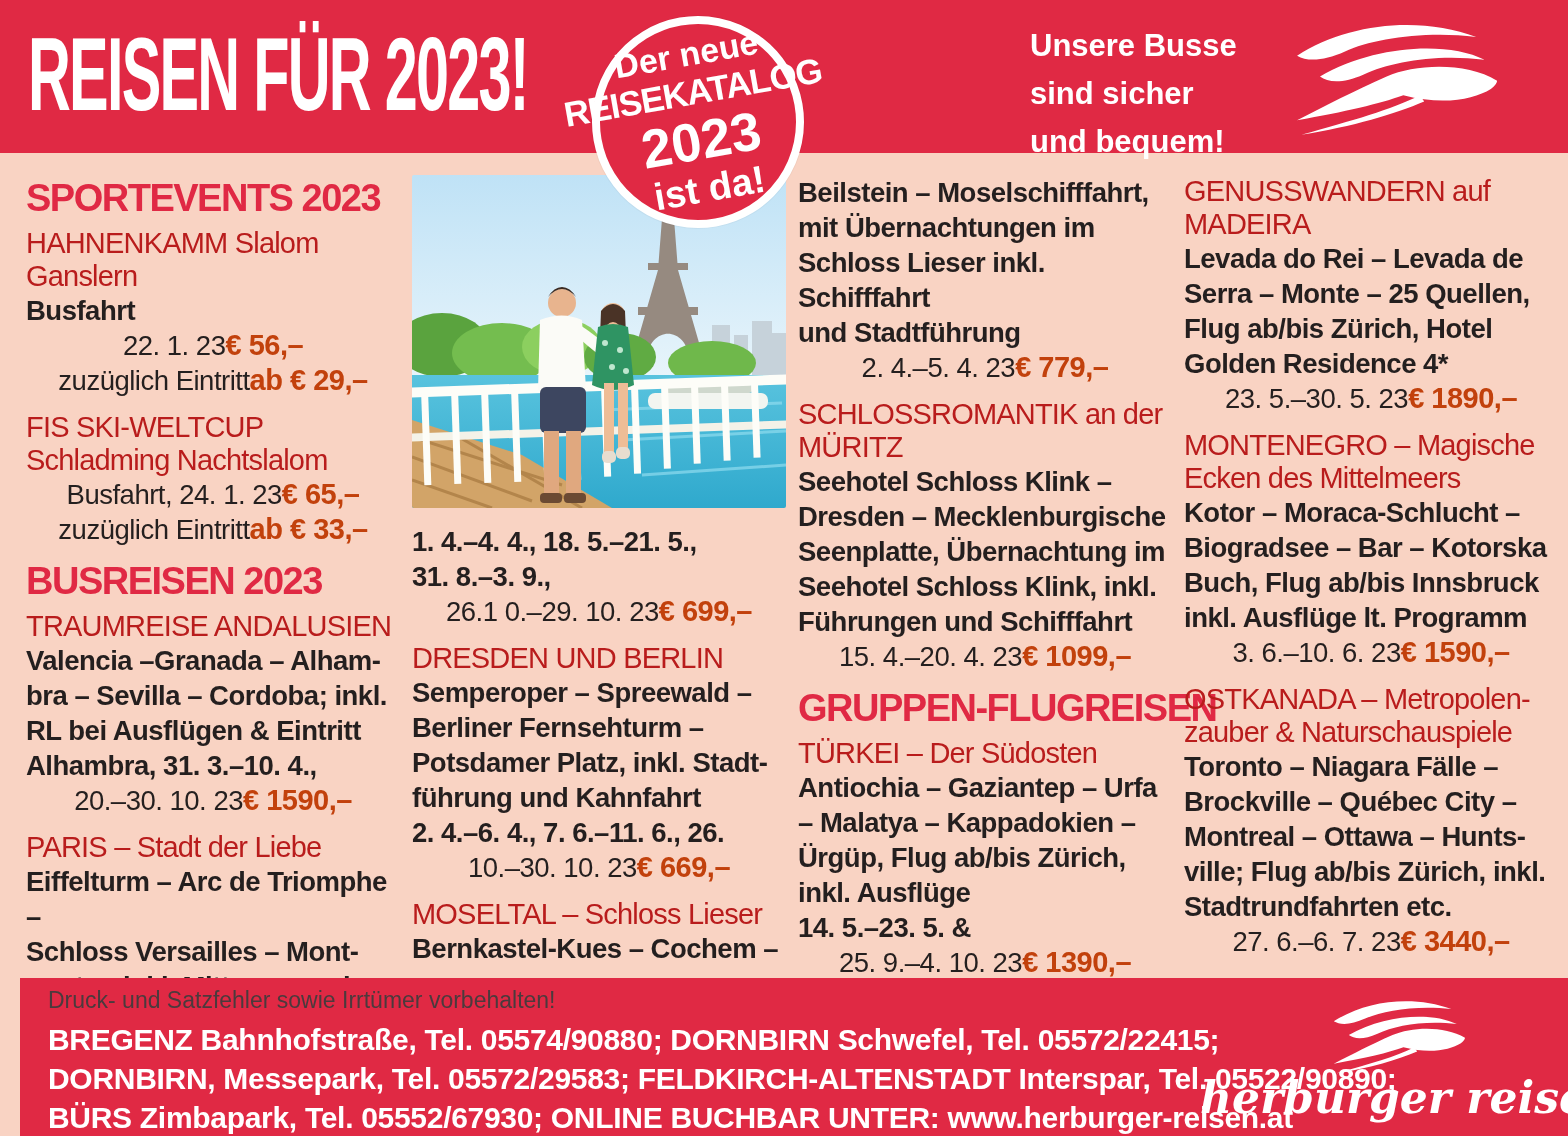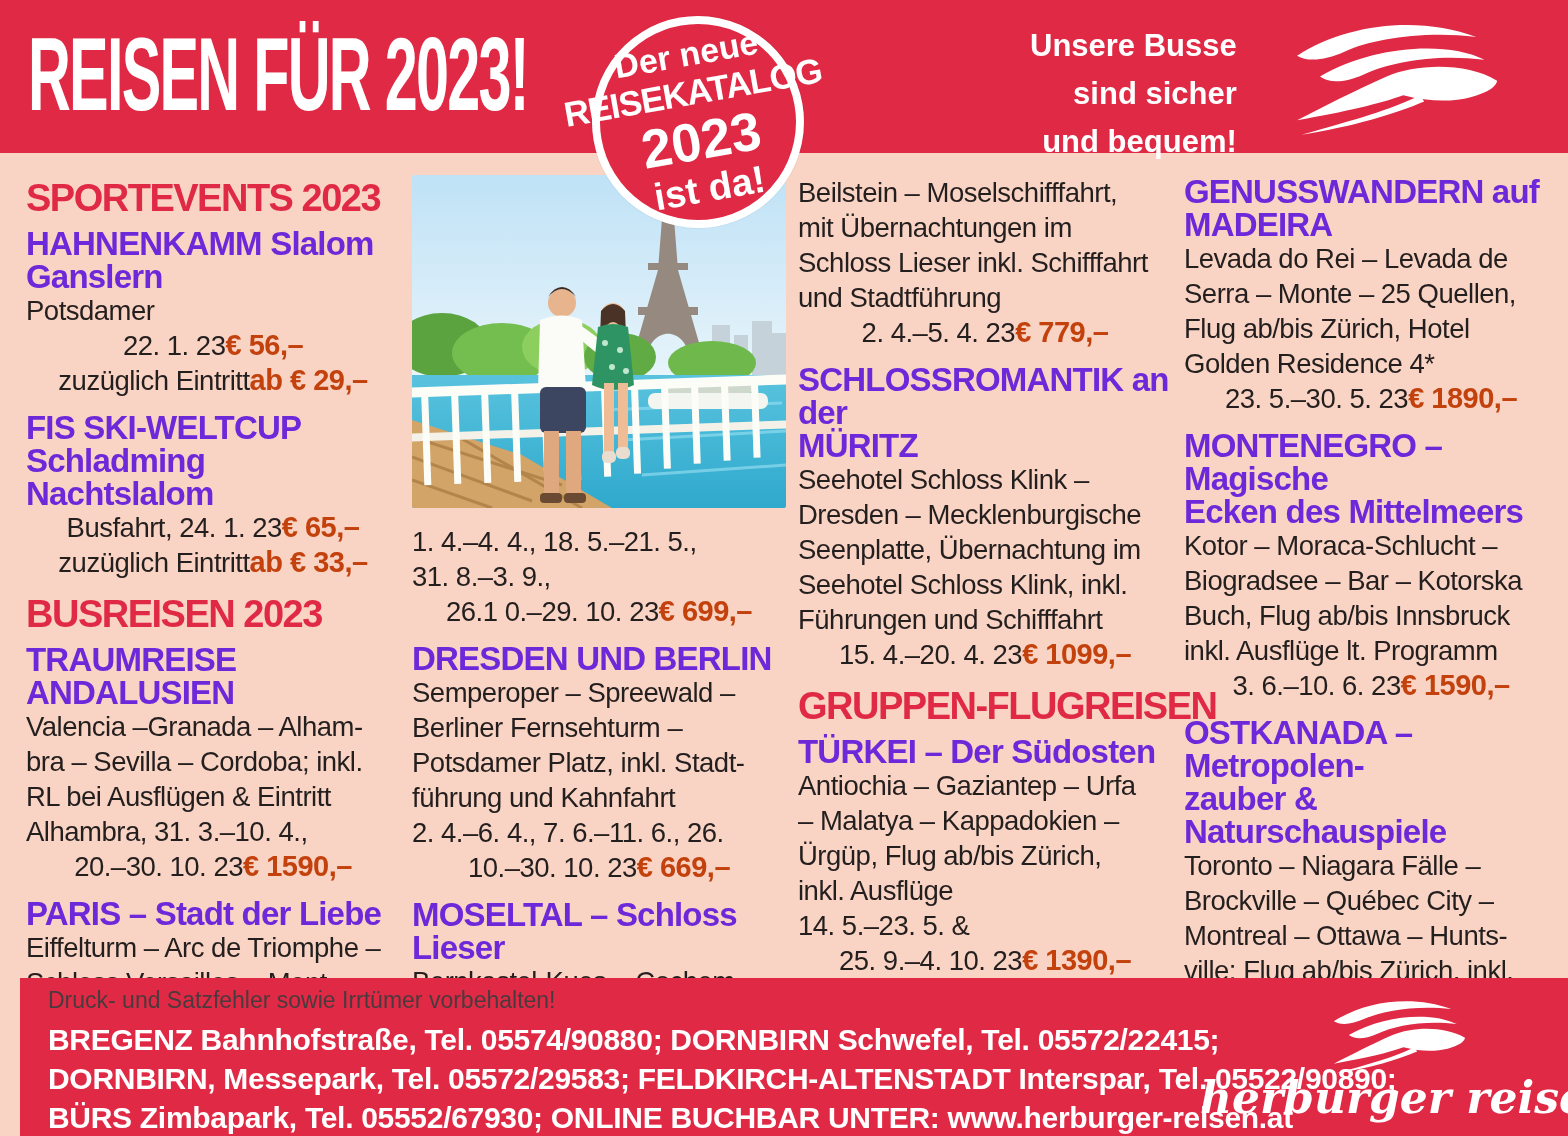--- a/index.html
+++ b/index.html
@@ -6,27 +6,26 @@
   * { margin:0; padding:0; box-sizing:border-box; }
   html,body { width:1568px; height:1136px; }
   body {
     position:relative;
     width:1568px; height:1136px;
     background:#f9d3c3;
     font-family:"Liberation Sans", sans-serif;
     color:#241f1f;
     overflow:hidden;
   }
-  .pre { white-space:pre-line; }
+  .pre { white-space:pre-line;font-weight:bold; }
 
   
   .header {
     position:absolute; top:0; left:0; width:1568px; height:153px;
     background:#e02944;
-    text-align:right;
   }
   .main-title {
     position:absolute; left:28px; top:22px;
     color:#fff; font-weight:bold; font-size:104px; line-height:104px;
     letter-spacing:-3px;
     transform:scaleX(0.57); transform-origin:left top;
     white-space:nowrap;
   }
   .tagline {
     position:absolute; left:1030px; top:22px;
@@ -56,21 +55,21 @@
     padding:22px 20px 0 26px;
     display:flex; gap:12px;
   }
   .col { width:374px; flex:none; }
 
   .sec {
     color:#e02944; font-size:38px; line-height:42px; font-weight:bold;
     letter-spacing:-1.5px; margin:2px 0 8px 0; white-space:nowrap;
   }
   .trip { margin-bottom:13px; }
-  .tt { font-size:33px; line-height:33px; font-weight:bold; letter-spacing:-0.8px; color:#6d28d9; }
+  .tt { font-size:29px; line-height:33px; font-weight:normal; letter-spacing:-0.8px; color:#b91c1c; }
   .tb { font-size:27.5px; line-height:35px; letter-spacing:-0.5px; }
   .pr { display:flex; justify-content:center; align-items:baseline; font-size:27.5px; line-height:35px; letter-spacing:-0.5px; }
   .pp { font-weight:bold; font-size:29px; letter-spacing:-0.5px; color:#c2410c; }
 
   
   .photo {
     width:374px; height:333px; margin-bottom:16px;
     border-radius:2px; overflow:hidden; position:relative;
   }
   .photo svg { display:block; }
@@ -121,21 +120,21 @@
   <div class="b3">2023</div>
   <div class="b4">ist da!</div>
 </div>
 
 <div class="main">
 
   <div class="col">
     <h2 class="sec">SPORTEVENTS 2023</h2>
     <div class="trip">
       <h3 class="tt pre">HAHNENKAMM Slalom Ganslern</h3>
-      <p class="tb pre">Potsdamer</p>
+      <p class="tb pre">Busfahrt</p>
       <div class="pr">
         <span class="pd">22. 1. 23</span>
         <span class="pp">€ 56,–</span>
       </div>
       <div class="pr">
         <span class="pd">zuzüglich Eintritt</span>
         <span class="pp">ab € 29,–</span>
       </div>
     </div>
     <div class="trip">

